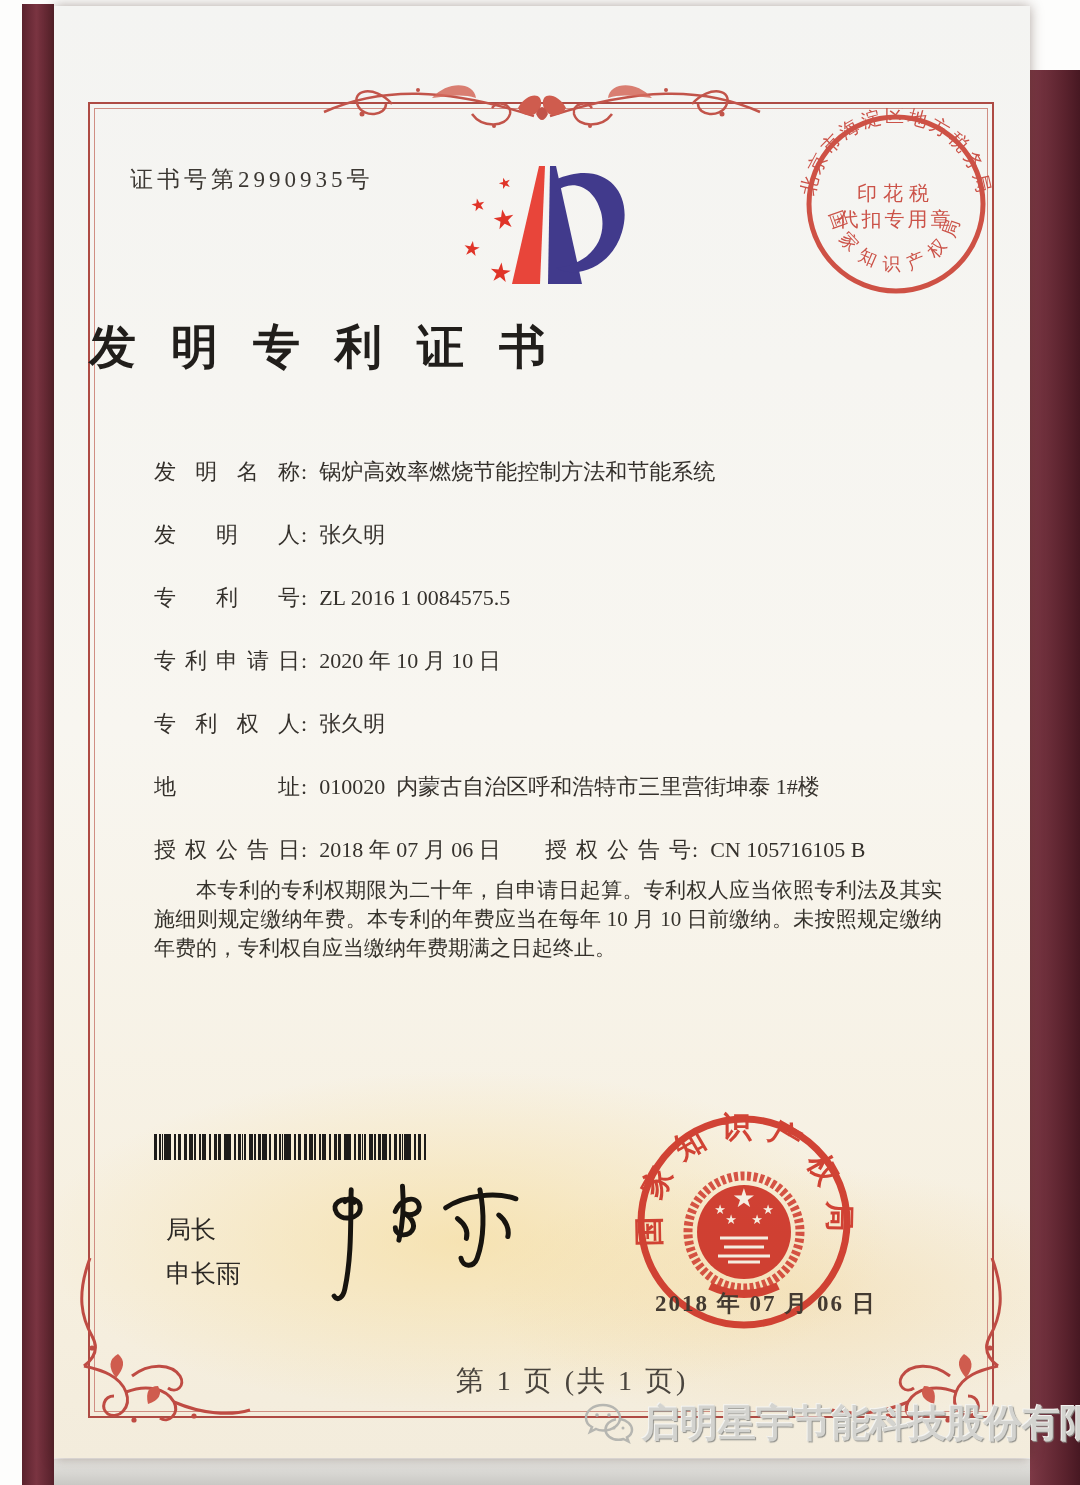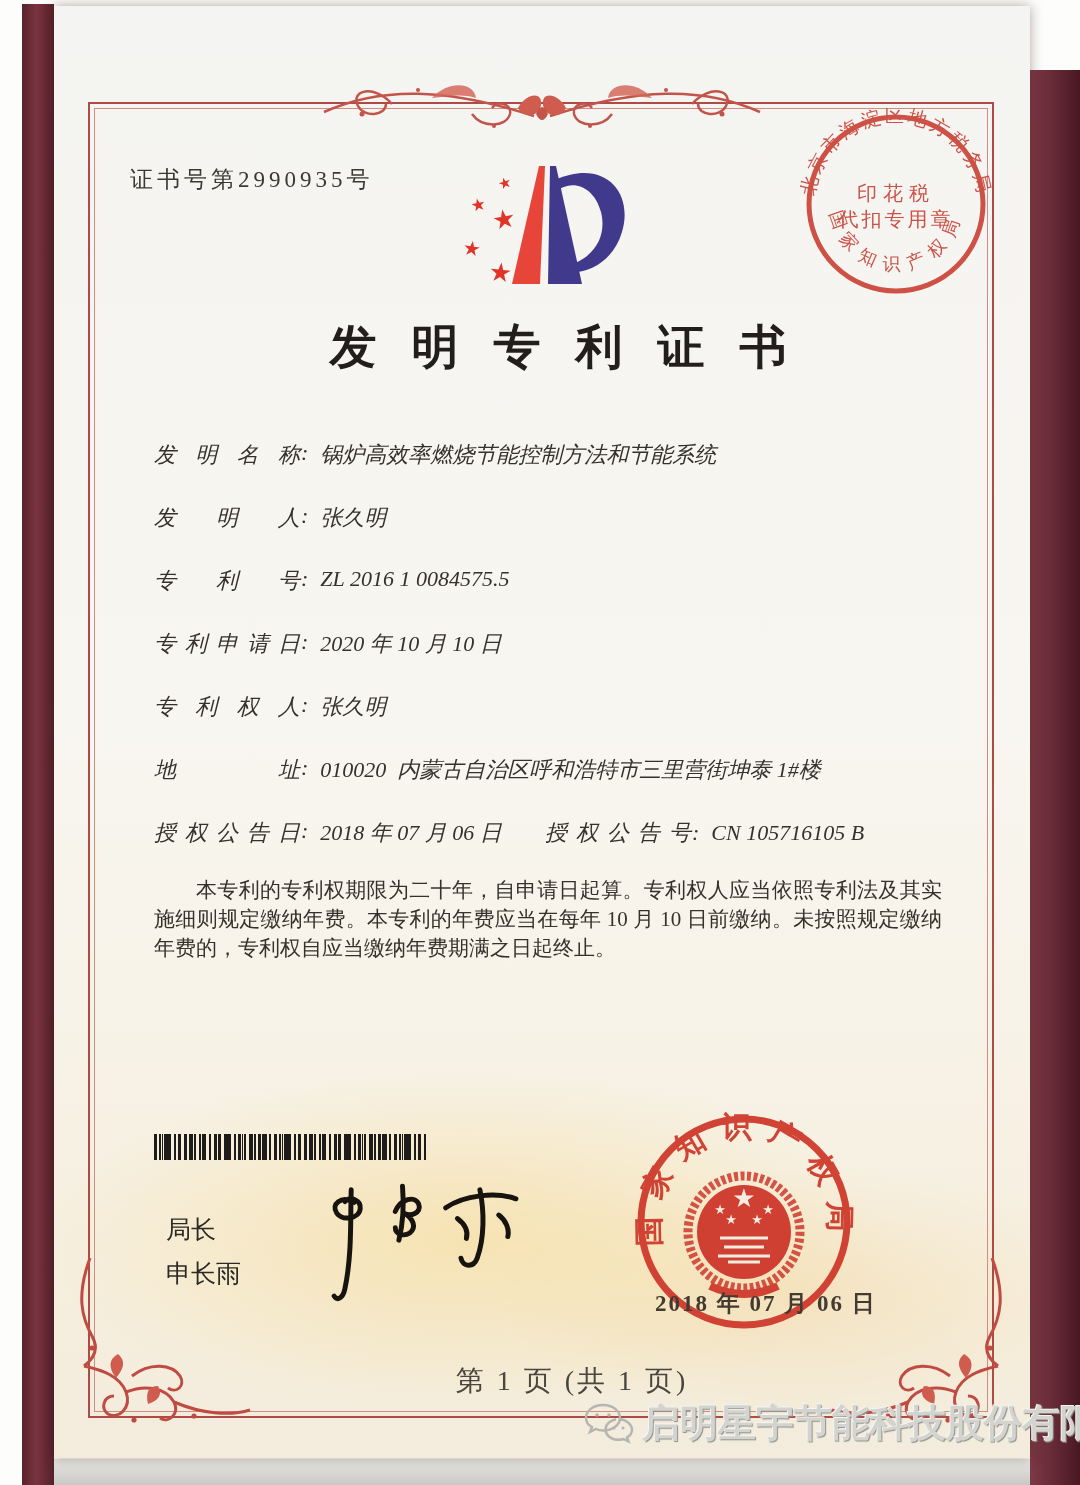--- a/index.html
+++ b/index.html
@@ -34,27 +34,27 @@
   }
   .orn{position:absolute;pointer-events:none;}
   .orn-top{left:50%;top:60px;transform:translateX(-50%);}
   .orn-bl{left:8px;bottom:12px;}
   .orn-br{right:10px;bottom:12px;transform:scale(-1,1);}
   
   .cert-no{position:absolute;left:76px;top:158px;font-size:23px;letter-spacing:4px;color:#3c3833;}
   .logo{position:absolute;left:398px;top:148px;}
   .stamp{position:absolute;left:746px;top:102px;opacity:.92;}
   .title{
-    position:absolute;left:16px;top:310px;width:100%;text-align:center;
+    position:absolute;left:0;top:310px;width:100%;
     font-size:47px;font-weight:bold;color:#211e1b;
     letter-spacing:35px;text-indent:35px;white-space:nowrap;
   }
   
   .fields{position:absolute;left:100px;right:56px;top:434px;}
-  .field-row{height:63px;display:flex;font-size:22px;color:#35312c;position:relative;font-style:italic;}
+  .field-row{height:63px;display:flex;align-items:center;font-size:22px;color:#35312c;position:relative;}
   .field-label{display:inline-block;width:146px;text-align:justify;text-align-last:justify;white-space:nowrap;}
   .field-colon{margin-left:1px;}
   .field-value{margin-left:12px;white-space:pre-wrap;}
   .pair2{position:absolute;left:391px;display:flex;align-items:center;}
   .pair2 .field-label{width:146px;}
   
   .paras{position:absolute;left:100px;right:88px;top:870px;}
   .paras p{margin:0 0 7px 0;font-size:21px;line-height:29px;text-align:justify;text-indent:2em;color:#35322c;}
   
   .barcode{

